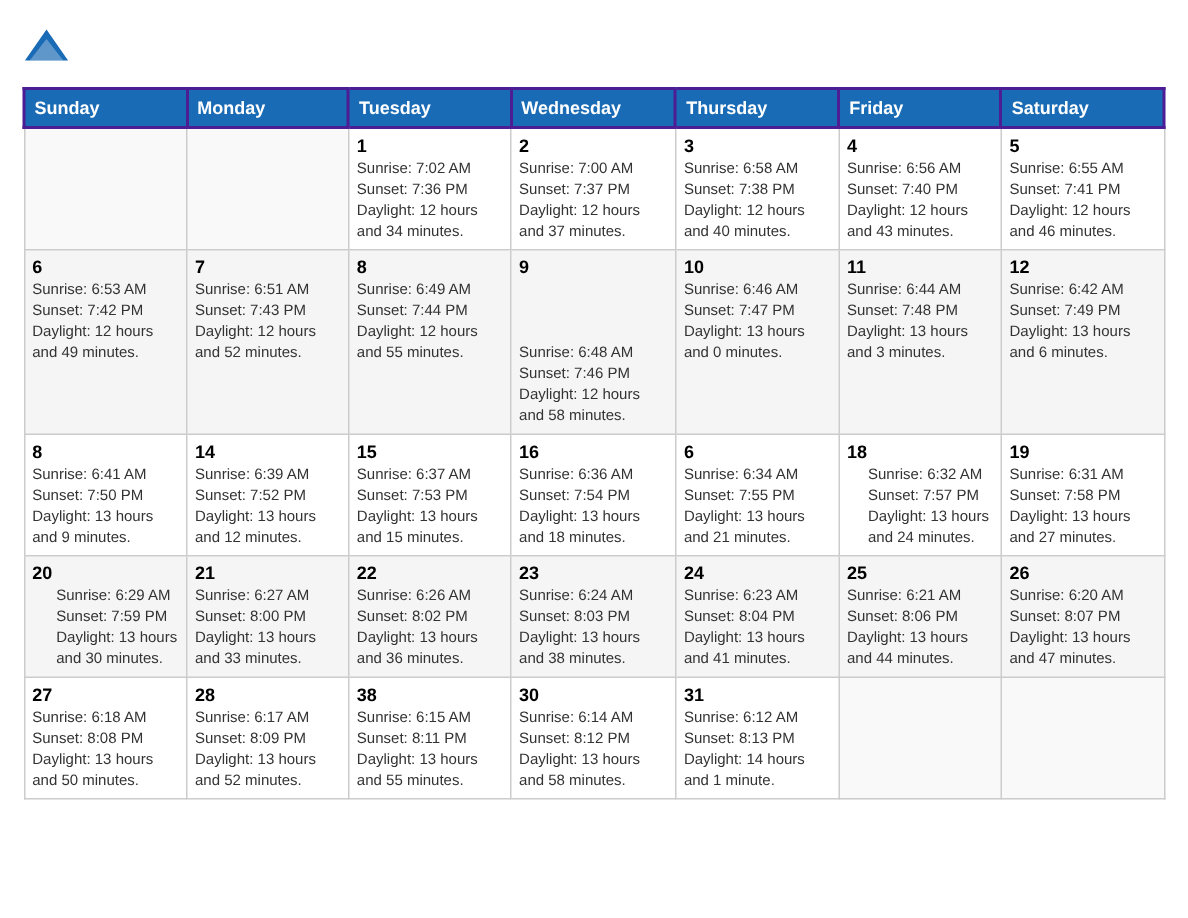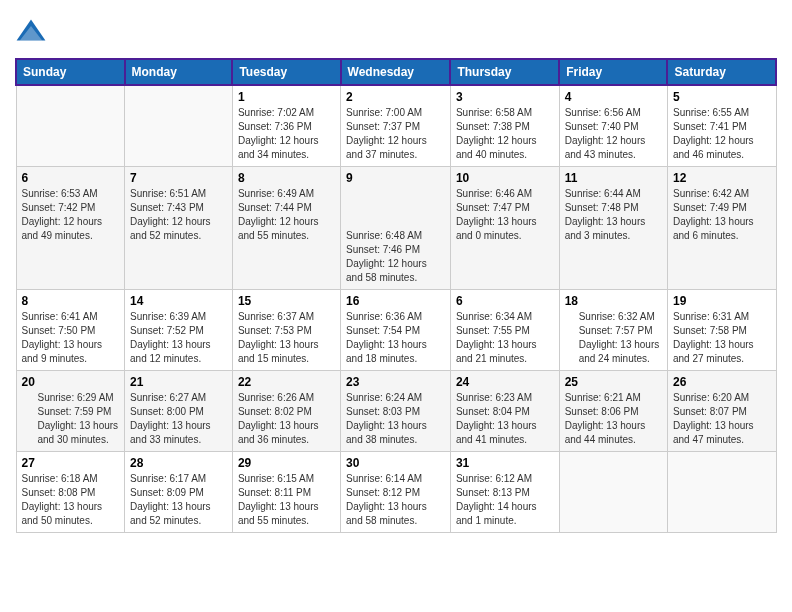--- a/index.html
+++ b/index.html
@@ -320,21 +320,21 @@
 and 50 minutes.</div>
         </td>
         <td>
           <span class="day-num">28</span>
           <div class="day-info" style="white-space: pre-line;">Sunrise: 6:17 AM
 Sunset: 8:09 PM
 Daylight: 13 hours
 and 52 minutes.</div>
         </td>
         <td>
-          <span class="day-num">29</span>
+          <span class="day-num">38</span>
           <div class="day-info" style="white-space: pre-line;">Sunrise: 6:15 AM
 Sunset: 8:11 PM
 Daylight: 13 hours
 and 55 minutes.</div>
         </td>
         <td>
           <span class="day-num">30</span>
           <div class="day-info" style="white-space: pre-line;">Sunrise: 6:14 AM
 Sunset: 8:12 PM
 Daylight: 13 hours

